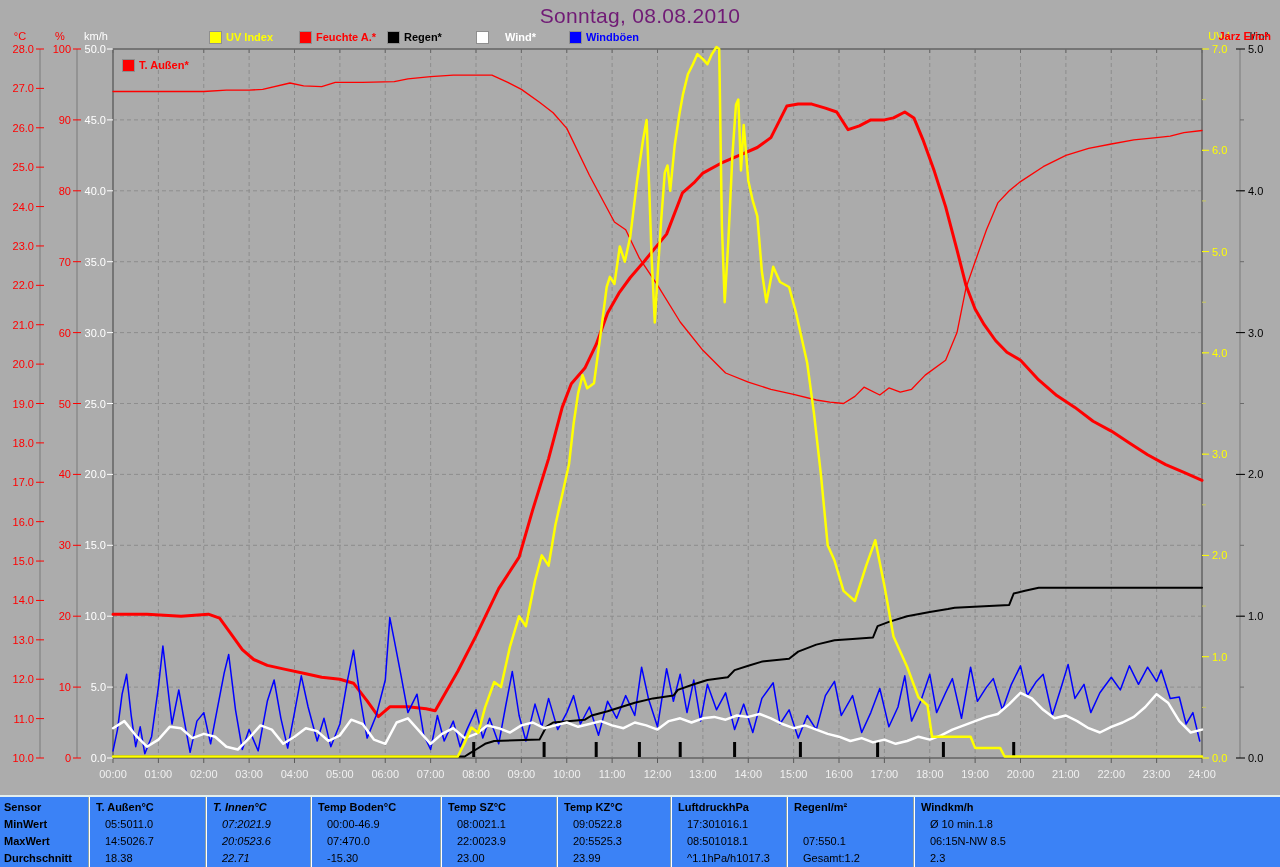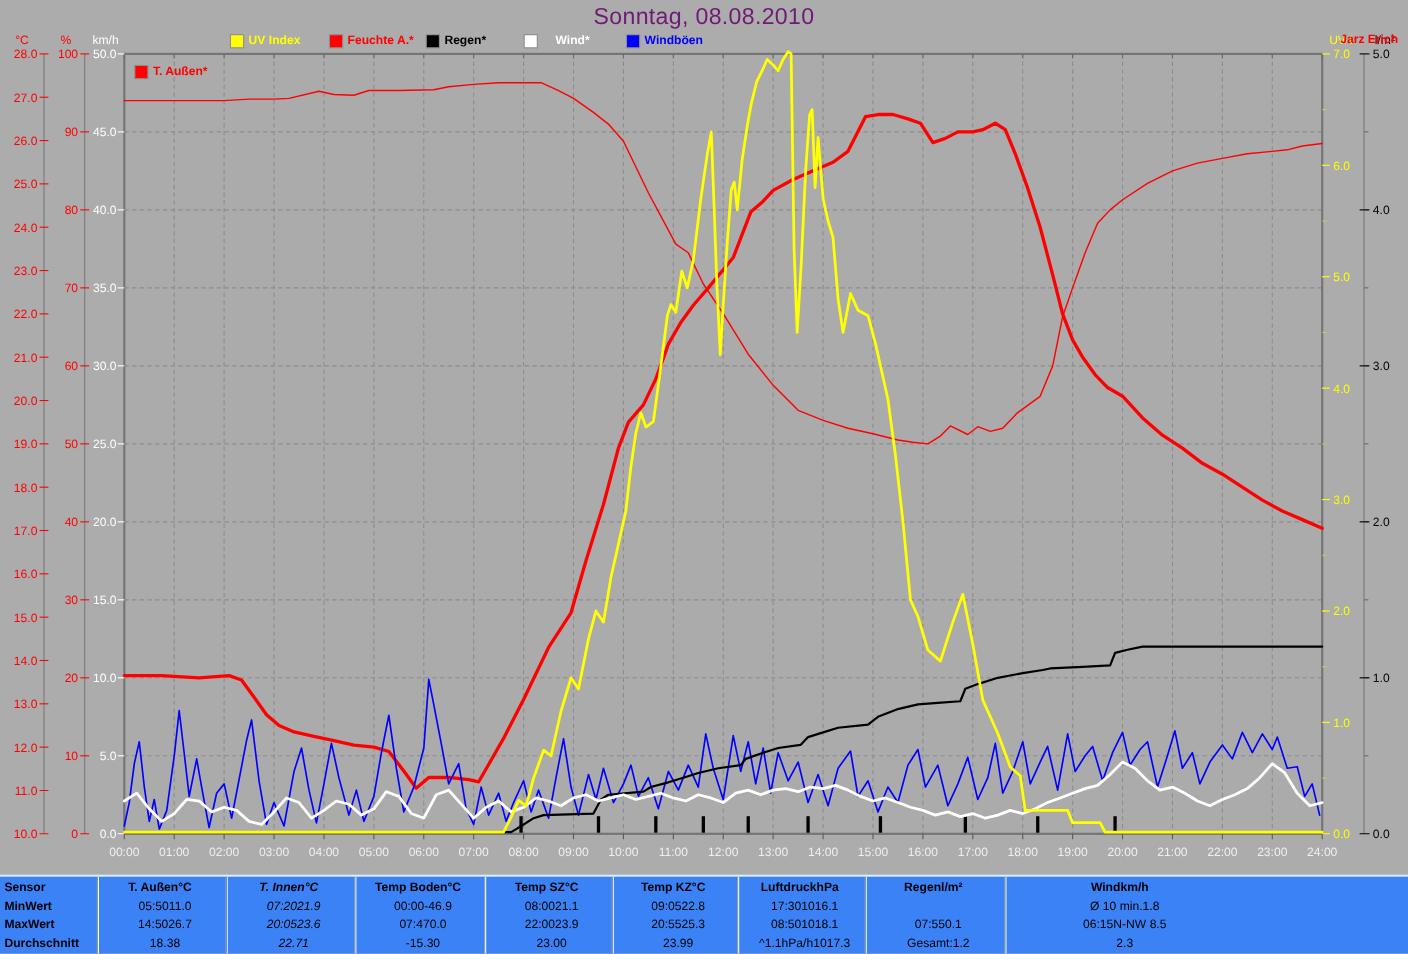--- a/index.html
+++ b/index.html
@@ -7,21 +7,21 @@
   #stage{position:relative;width:1280px;height:867px;background:#acacac;}
   #chart-svg{position:absolute;left:0;top:0;}
   #title{position:absolute;top:4px;left:0;width:100%;text-align:center;color:#701a75;font-size:21px;letter-spacing:.3px;}
   #author{position:absolute;top:6px;right:9px;color:#ff0000;font-size:11px;font-weight:bold;margin-top:24px;}
   .leg{position:absolute;top:30px;height:14px;display:flex;align-items:center;}
   .leg .sq{width:11px;height:11px;display:inline-block;margin-right:5px;outline:1px solid rgba(90,90,90,.35);}
   .leg .lb{font-size:11px;font-weight:bold;line-height:14px;white-space:nowrap;}
   #tablewrap{position:absolute;left:0;top:795px;width:1280px;height:72px;background:#3b82f6;border-top:2px solid #e4efee;box-sizing:border-box;}
   .tcol{position:absolute;top:0;height:100%;box-sizing:border-box;padding-top:2px;}
   .sep{border-left:1px solid #8fa3a3;box-shadow:inset 1px 0 0 #ffffff;}
-  .trow{height:17px;line-height:17px;font-size:11px;color:#000;display:flex;justify-content:center;padding:0 10px 0 16px;white-space:nowrap;}
+  .trow{height:17px;line-height:17px;font-size:11px;color:#000;display:flex;justify-content:flex-start;padding:0 10px 0 16px;white-space:nowrap;}
   .trow.h{font-weight:bold;padding-left:7px;}
   .rlab{height:17px;line-height:17px;font-size:11px;font-weight:bold;color:#000;padding-left:4px;white-space:nowrap;}
   svg text{font-family:"Liberation Sans",sans-serif;}
 </style>
 </head>
 <body>
 
 <div id="stage">
   <svg id="chart-svg" width="1280" height="795" viewBox="0 0 1280 795">
       <rect x="113" y="49" width="1089" height="709" fill="#ababab"></rect>
@@ -354,21 +354,21 @@
         </div>
         <div class="trow ">
           <span>20:05</span>
           <span>23.6</span>
         </div>
         <div class="trow ">
           <span></span>
           <span>22.71</span>
         </div>
       </div>
-      <div class="tcol sep" style="left: 322px; width: 118px;">
+      <div class="tcol sep" style="left: 310px; width: 118px;">
         <div class="trow h">
           <span>Temp Boden</span>
           <span>°C</span>
         </div>
         <div class="trow ">
           <span>00:00</span>
           <span>-46.9</span>
         </div>
         <div class="trow ">
           <span>07:47</span>

